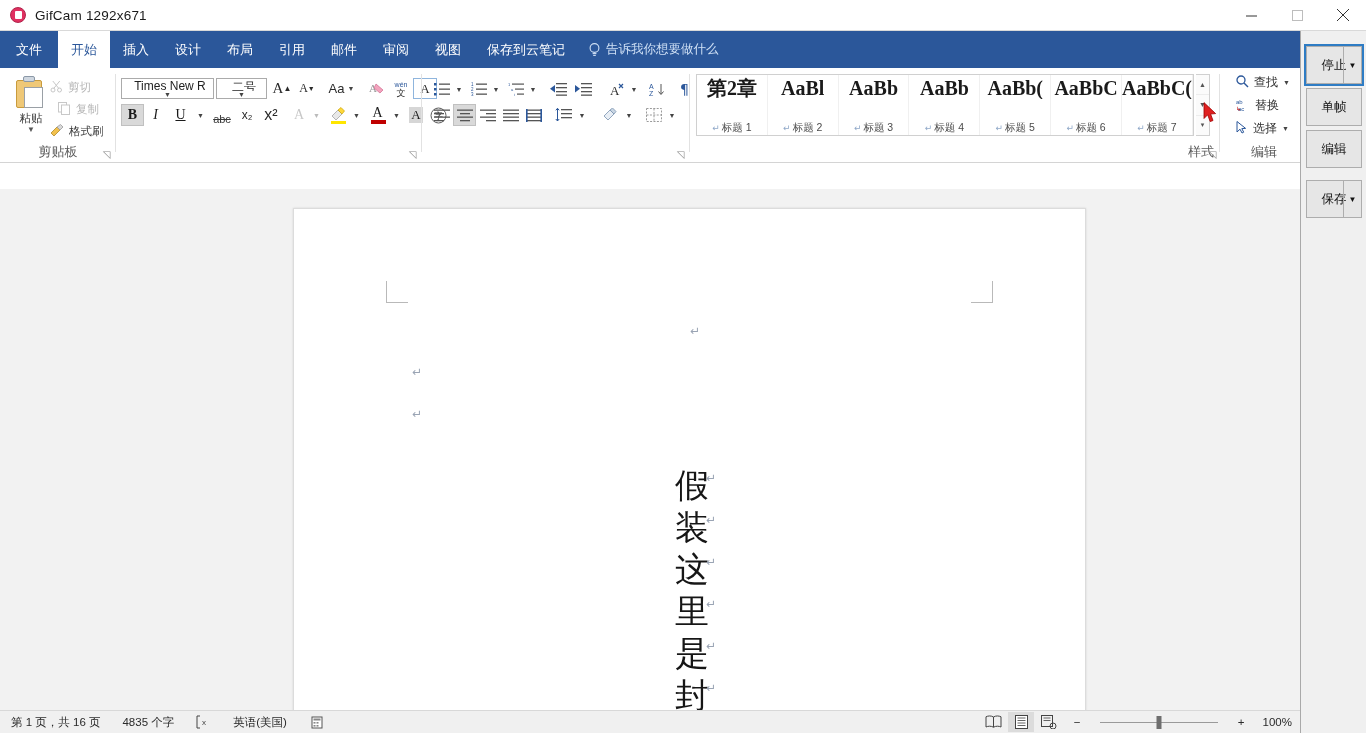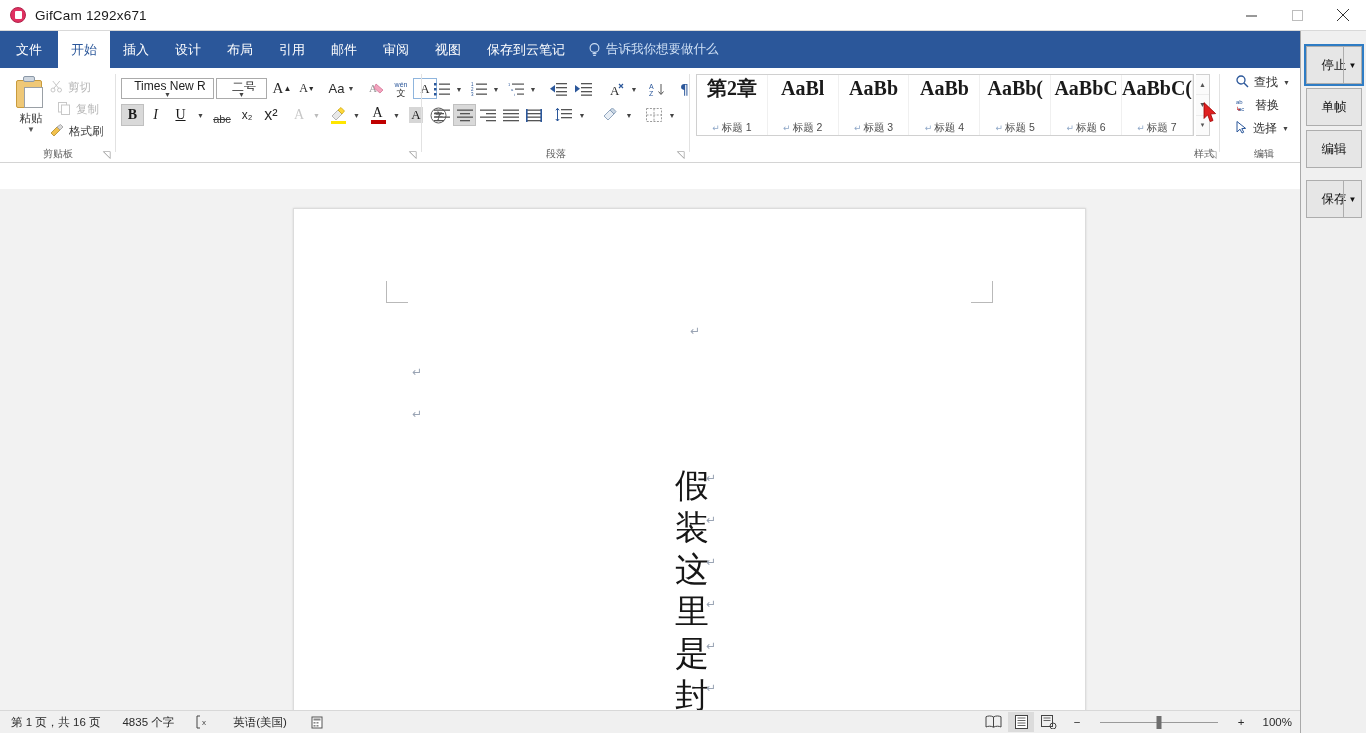--- a/index.html
+++ b/index.html
@@ -53,21 +53,21 @@
 
   
   .ribbon {
     position: absolute; left: 0; top: 68px; width: 1300px; height: 95px;
     background: #ffffff; border-bottom: 1px solid #d4d4d4;
   }
   .grp { position: absolute; top: 0; height: 95px; }
   .grp-sep { position:absolute; top:6px; width:1px; height:78px; background:#e2e2e2; }
   .grp-label {
     position: absolute; bottom: 2px; width: 100%; text-align: center;
-    font-size: 10px; color: #5a5a5a;
+    font-size: 13px; color: #5a5a5a;
   }
   .dlg-launcher {
     position: absolute; bottom: 3px; right: 4px; width: 11px; height: 11px;
     color: #8a8a8a; font-size: 10px; line-height: 11px; text-align: center;
   }
 
   
   .paste-btn { position:absolute; left:6px; top:6px; width:50px; height:62px;
                display:flex; flex-direction:column; align-items:center; }
   .paste-icon { width:34px; height:34px; position:relative; margin-top:2px; }
@@ -519,21 +519,20 @@
         <svg width="16" height="14" viewBox="0 0 16 14">
           <rect x="0.5" y="0.5" width="15" height="13" fill="none" stroke="#9a9a9a" stroke-dasharray="2 1.4" stroke-width="1"></rect>
           <line x1="8" y1="0.5" x2="8" y2="13.5" stroke="#9a9a9a" stroke-dasharray="2 1.4" stroke-width="1"></line>
           <line x1="0.5" y1="7" x2="15.5" y2="7" stroke="#9a9a9a" stroke-dasharray="2 1.4" stroke-width="1"></line>
         </svg>
       </div>
       <div class="ico-btn" style="left:244px; top:36px; width:12px; height:22px;">
           <span class="caret">▼</span>
         </div>
 
-      <div class="grp-label">段落</div>
       <div class="dlg-launcher">◹</div>
       <div class="grp-sep" style="right:0;"></div>
     </div>
 
     <div class="grp" style="left:690px; width:530px;">
       <div class="gallery">
         <div class="sty">
           <div class="sty-prev">第2章</div>
           <div class="sty-name"><span class="pm">↵</span><span>标题 1</span></div>
         </div>

